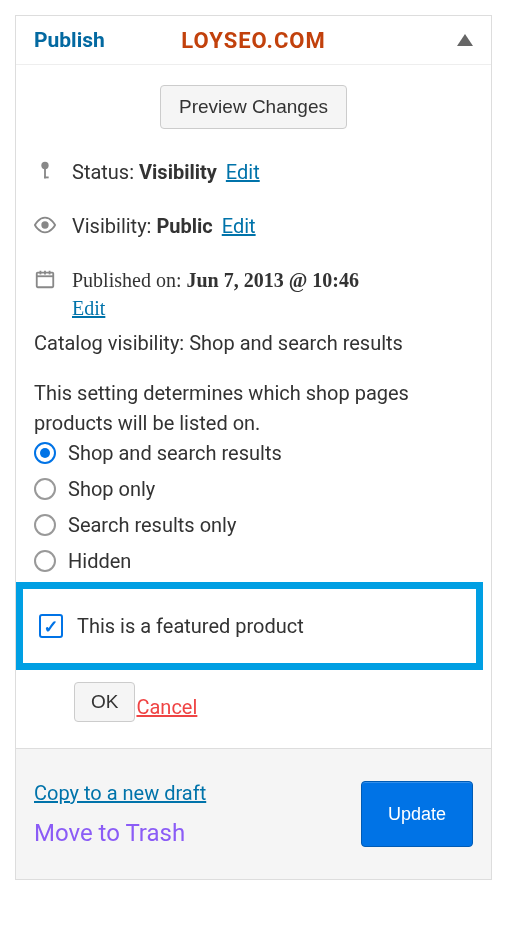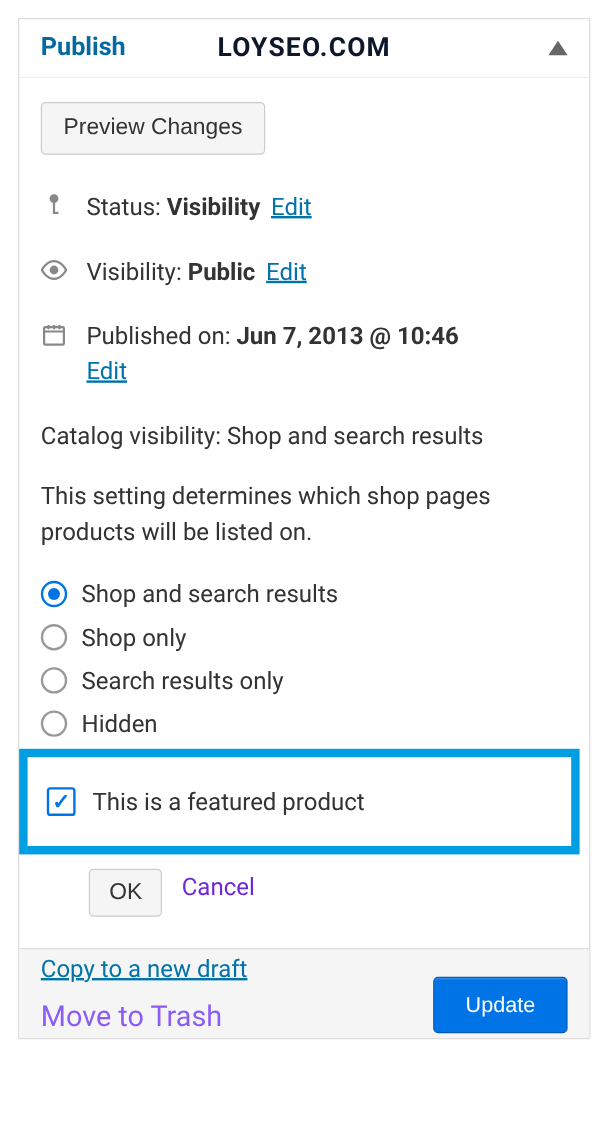--- a/index.html
+++ b/index.html
@@ -31,37 +31,37 @@
       font-size: 21px;
       font-weight: 700;
       color: #0369a1;
     }
     .watermark {
       position: absolute;
       left: 50%;
       transform: translateX(-50%);
       font-size: 22px;
       font-weight: 700;
-      color: #0f172a;
+      color: #c2410c;
       text-shadow: 1px 1px 0 #fff, -1px -1px 0 #fff;
       letter-spacing: 1px;
     }
     .collapse-icon {
       width: 0;
       height: 0;
       border-left: 8px solid transparent;
       border-right: 8px solid transparent;
       border-bottom: 12px solid #666;
     }
     .panel-body {
       padding: 20px 18px 0 18px;
     }
     .preview-row {
       display: flex;
-      justify-content: flex-start;
+      justify-content: center;
       margin-bottom: 28px;
     }
     .btn {
       padding: 10px 18px;
       font-size: 19px;
       border: 1px solid #ccc;
       background: #f5f5f5;
       border-radius: 4px;
       cursor: pointer;
       color: #333;
@@ -107,21 +107,20 @@
     .catalog-section {
       font-size: 20px;
       color: #333;
       line-height: 1.5;
       margin-bottom: 20px;
     }
     .catalog-heading {
       margin-bottom: 20px;
     }
     .catalog-desc {
-      margin-bottom: 22px;
     }
     .radio-group {
       margin-bottom: 6px;
     }
     .radio-item {
       display: flex;
       align-items: center;
       margin-bottom: 6px;
       font-size: 20px;
     }
@@ -171,47 +170,47 @@
       color: #0073e6;
       font-size: 18px;
       font-weight: bold;
     }
     .checkbox-label {
       font-size: 20px;
       color: #333;
     }
     .ok-cancel-row {
       display: flex;
-      align-items: flex-start;
-      gap: 16px;
+      align-items: flex-end;
+      gap: 1px;
       margin-top: 12px;
       margin-bottom: 26px;
       padding-left: 40px;
     }
     .btn-ok {
       padding: 8px 16px;
       font-size: 19px;
       border: 1px solid #ccc;
       background: #f5f5f5;
       border-radius: 4px;
       cursor: pointer;
       color: #333;
     }
     .cancel-link {
-      color: #6d28d9;
+      color: #ef4444;
+      text-decoration: underline;
       cursor: pointer;
       font-size: 20px;
     }
     .panel-footer {
       background: #f5f5f5;
       border-top: 1px solid #ddd;
-      padding: 4px 18px;
+      padding: 32px 18px;
       display: flex;
       justify-content: space-between;
-      align-items: flex-end;
     }
     .footer-links {
       display: flex;
       flex-direction: column;
       gap: 14px;
     }
     .copy-link {
       color: #0073aa;
       text-decoration: underline;
       cursor: pointer;
@@ -269,21 +268,21 @@
             <path d="M1 12s4-8 11-8 11 8 11 8-4 8-11 8-11-8-11-8z"></path>
             <circle cx="12" cy="12" r="3" fill="currentColor"></circle>
           </svg>
       </span>
       <span class="meta-text">
         <span>Visibility: </span><span class="bold">Public</span>
         <a class="edit-link">Edit</a>
       </span>
     </div>
 
-    <div style="margin-bottom:27px;">
+    <div style="margin-bottom:8px;font-family:Liberation Serif, serif;">
       <div class="meta-row" style="margin-bottom:0;">
         <span class="meta-icon">
           <svg viewBox="0 0 24 24" fill="currentColor">
               <rect x="3" y="5" width="18" height="16" rx="1" fill="none" stroke="currentColor" stroke-width="2"></rect>
               <line x1="3" y1="9" x2="21" y2="9" stroke="currentColor" stroke-width="2"></line>
               <line x1="7" y1="3" x2="7" y2="7" stroke="currentColor" stroke-width="2"></line>
               <line x1="12" y1="3" x2="12" y2="7" stroke="currentColor" stroke-width="2"></line>
               <line x1="17" y1="3" x2="17" y2="7" stroke="currentColor" stroke-width="2"></line>
             </svg>
         </span>

